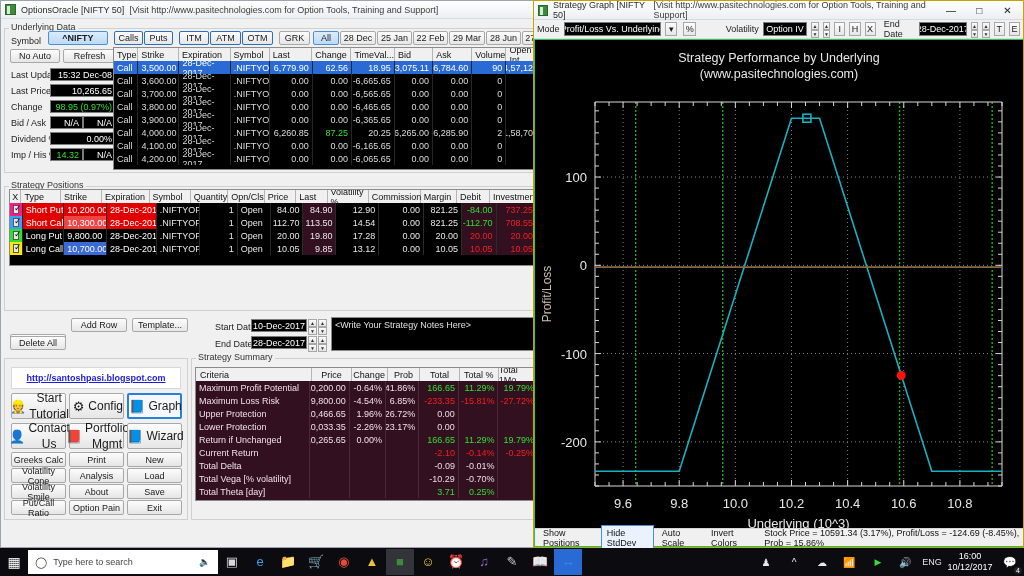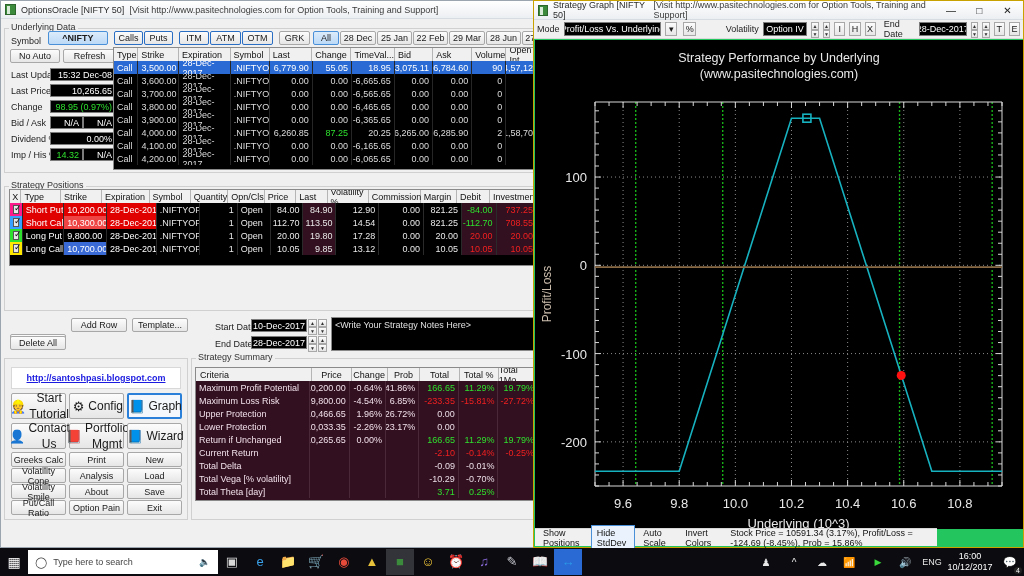--- a/index.html
+++ b/index.html
@@ -93,21 +93,21 @@
   .toolbar{ height:19px; background:#f0f0f0; display:flex;align-items:center;
     gap:4px; padding:0 3px; border-bottom:1px solid #dadada;}
   .tbtn{ border:1px solid #a8a8a8; background:linear-gradient(#fcfcfc,#e6e6e6);
      font-size:9px;display:flex;align-items:center;justify-content:center;
      color:#1a1a1a;}
   .spin{ display:flex;flex-direction:column; width:9px;height:15px;}
   .spin div{ flex:1;border:1px solid #a8a8a8;background:linear-gradient(#fcfcfc,#e4e4e4);
      font-size:5px;display:flex;align-items:center;justify-content:center;color:#333;}
   .plot-area{ position:absolute; left:1px; top:39px; width:488px; height:489px;
      background:#000;}
-  .statusbar{ position:absolute;left:1px;bottom:1px;width:402px;height:18px;
+  .statusbar{ position:absolute;left:1px;bottom:1px;width:488px;height:18px;
      background:#f0f0f0; display:flex;align-items:center;gap:2px;padding:0 2px;
      border-top:1px solid #d6d6d6;}
   .sbtn{ font-size:9px;color:#111;padding:2px 5px;border:1px solid transparent;}
   .sbtn.active{ border:1px solid #4a90d9; background:#eaf3fd;}
   .status-text{ font-size:9px;color:#111; margin-left:4px;}
 
   
   #taskbar{ position:absolute;left:0;bottom:0;width:1024px;height:28px;
      background:#0b0b10; display:flex;align-items:center;}
   .tb-ico{ width:28px;height:28px;display:flex;align-items:center;
@@ -187,21 +187,21 @@
         <div class="th" style="width: 38px;">Volume</div>
         <div class="th" style="width: 40px;">Open Int</div>
       </div>
     <div id="chain-body">
         <div class="tr row-sel">
           <div class="td" style="width: 27px;">Call</div>
           <div class="td" style="width: 46px;">3,500.00</div>
           <div class="td" style="width: 58px;">28-Dec-2017</div>
           <div class="td" style="width: 44px;">.NIFTYO...</div>
           <div class="td r" style="width: 48px;">6,779.90</div>
-          <div class="td r" style="width: 44px;">55.05</div>
+          <div class="td r" style="width: 44px;">62.56</div>
           <div class="td r" style="width: 48px;">18.95</div>
           <div class="td r" style="width: 43px;">3,075.11</div>
           <div class="td r" style="width: 44px;">6,784.60</div>
           <div class="td r" style="width: 38px;">90</div>
           <div class="td r" style="width: 40px;">4,57,125</div>
         </div>
         <div class="tr">
           <div class="td" style="width: 27px;">Call</div>
           <div class="td" style="width: 46px;">3,600.00</div>
           <div class="td" style="width: 58px;">28-Dec-2017</div>

